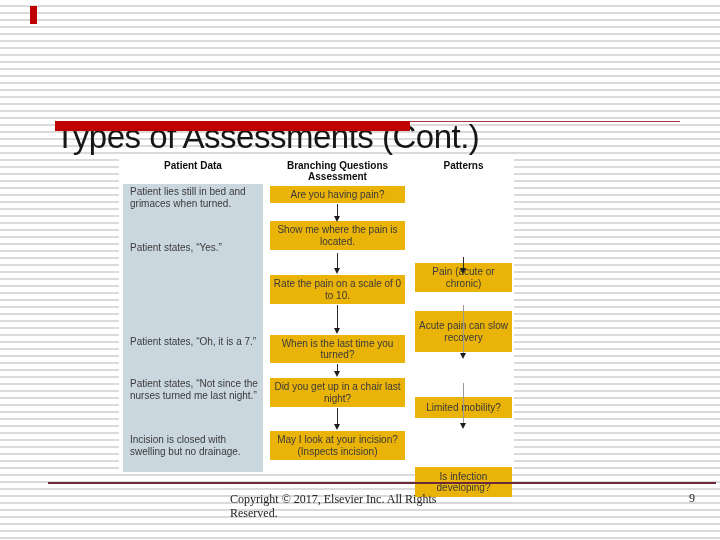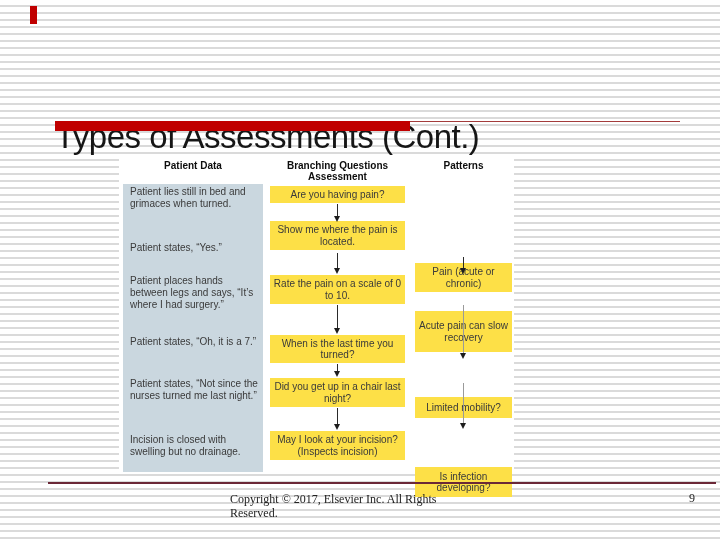--- a/index.html
+++ b/index.html
@@ -20,21 +20,21 @@
   .title-line{position:absolute;left:410px;top:121px;width:270px;height:1px;background:#a33b3b;}
 
   
   .diagram{position:absolute;left:119px;top:156px;width:395px;height:317px;background:#ffffff;font-size:10px;color:#3a3a3a;}
   .col-header{position:absolute;top:4px;font-weight:700;color:#0d0d0d;text-align:center;line-height:11px;}
   .hdr-left{left:4px;width:140px;}
   .hdr-mid{left:151px;width:135px;}
   .hdr-right{left:296px;width:97px;}
 
   .flow-box{
-    position:absolute;background:#fde047;
+    position:absolute;background:#eab308;
     display:flex;align-items:center;justify-content:center;text-align:center;
     line-height:11.5px;padding:0 1px;box-sizing:border-box;
   }
   .patient-box{position:absolute;left:4px;top:28px;width:140px;height:288px;background:#cad7df;}
   .patient-box p{position:absolute;left:7px;width:128px;margin:0;line-height:12px;}
 
   .mid{left:151px;width:135px;}
   .right{left:296px;width:97px;margin-top:36px;}
 
   .varrow{position:absolute;width:1px;}
@@ -73,21 +73,20 @@
     <div class="col-header hdr-left">Patient Data</div>
     <div class="col-header hdr-mid">
       <div>Branching Questions</div>
       <div>Assessment</div>
     </div>
     <div class="col-header hdr-right">Patterns</div>
 
     <div class="patient-box">
       <p style="top:2px">Patient lies still in bed and grimaces when turned.</p>
       <p style="top:58px">Patient states, “Yes.”</p>
-      <p style="top:91px">Patient places hands between legs and says, “It’s where I had surgery.”</p>
       <p style="top:152px">Patient states, “Oh, it is a 7.”</p>
       <p style="top:194px">Patient states, “Not since the nurses turned me last night.”</p>
       <p style="top:250px">Incision is closed with swelling but no drainage.</p>
     </div>
 
     <div class="flow-box mid" style="top:30px;height:17px">Are you having pain?</div>
     <div class="flow-box mid" style="top:65px;height:29px">Show me where the pain is located.</div>
     <div class="flow-box mid" style="top:119px;height:29px">Rate the pain on a scale of 0 to 10.</div>
     <div class="flow-box mid" style="top:179px;height:28px">When is the last time you turned?</div>
     <div class="flow-box mid" style="top:222px;height:29px">Did you get up in a chair last night?</div>

